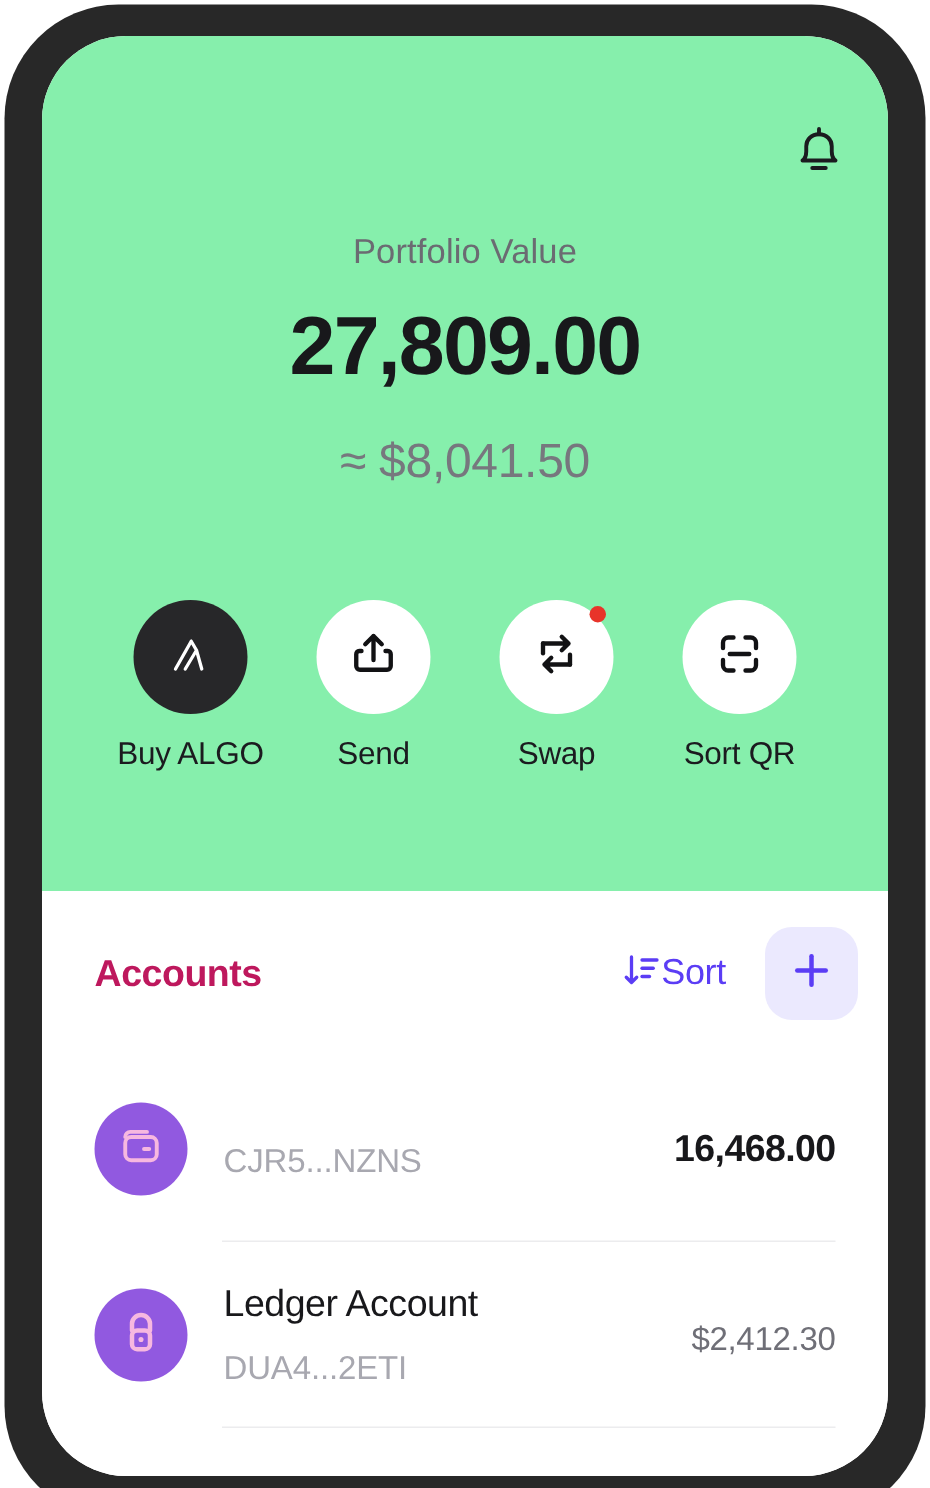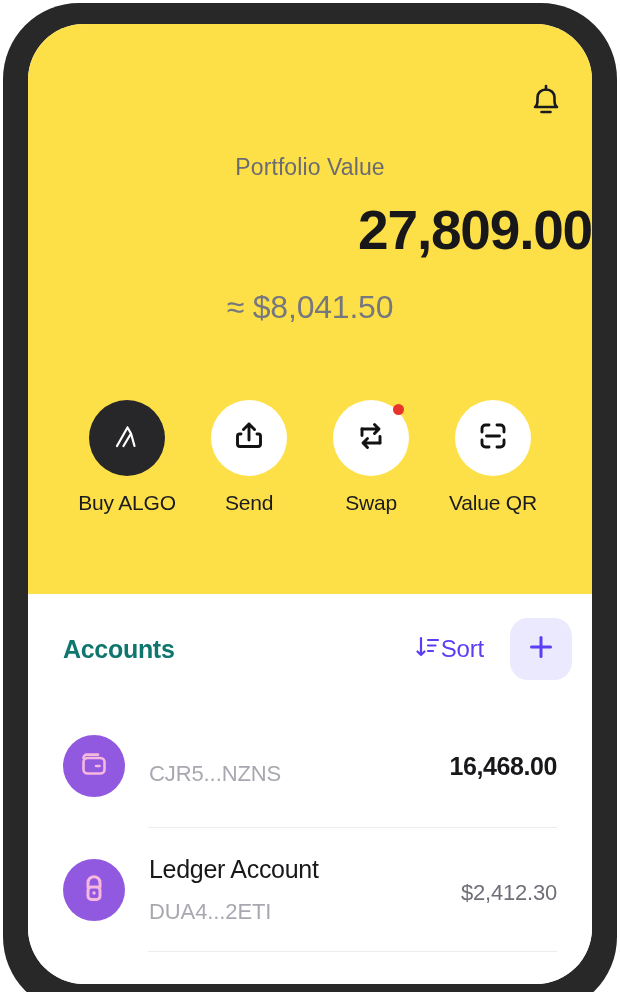--- a/index.html
+++ b/index.html
@@ -32,21 +32,21 @@
     background: #ffffff;
     border-radius: 56px;
     overflow: hidden;
   }
 
   
   #header-card {
     position: relative;
     width: 100%;
     height: 570px;
-    background: #fde047;
+    background: #86efac;
   }
 
   #bell-button {
     position: absolute;
     right: 22px;
     top: 54px;
     width: 48px;
     height: 48px;
     display: flex;
     align-items: center;
@@ -62,21 +62,21 @@
     font-size: 23px;
     color: #6b6b72;
     letter-spacing: .1px;
   }
 
   #portfolio-value {
     position: absolute;
     top: 174px;
     left: 0;
     width: 100%;
-    text-align: right;
+    text-align: center;
     font-size: 55px;
     font-weight: bold;
     color: #18181b;
     letter-spacing: -1.2px;
   }
 
   #portfolio-fiat {
     position: absolute;
     top: 265px;
     left: 0;
@@ -148,21 +148,21 @@
     position: relative;
     height: 110px;
     display: flex;
     align-items: center;
     padding: 0 20px 0 35px;
   }
 
   #accounts-title {
     font-size: 25px;
     font-weight: bold;
-    color: #0f766e;
+    color: #be185d;
     letter-spacing: -.3px;
     flex: 1;
   }
 
   #sort-button {
     display: flex;
     align-items: center;
     gap: 0;
     margin-right: 26px;
   }
@@ -320,21 +320,21 @@
             <span>
               <svg width="34" height="34" viewBox="0 0 34 34" fill="none">
                 <path d="M6 13 L6 9.5 C6 7.6 7.6 6 9.5 6 L13 6" stroke="#121214" stroke-width="2.9" stroke-linecap="round" fill="none"></path>
                 <path d="M21 6 L24.5 6 C26.4 6 28 7.6 28 9.5 L28 13" stroke="#121214" stroke-width="2.9" stroke-linecap="round" fill="none"></path>
                 <path d="M28 21 L28 24.5 C28 26.4 26.4 28 24.5 28 L21 28" stroke="#121214" stroke-width="2.9" stroke-linecap="round" fill="none"></path>
                 <path d="M13 28 L9.5 28 C7.6 28 6 26.4 6 24.5 L6 21" stroke="#121214" stroke-width="2.9" stroke-linecap="round" fill="none"></path>
                 <line x1="10.5" y1="17" x2="23.5" y2="17" stroke="#121214" stroke-width="2.9" stroke-linecap="round"></line>
               </svg>
             </span>
           </div>
-          <div class="action-label">Value QR</div>
+          <div class="action-label">Sort QR</div>
         </div>
 
       </div>
     </div>
 
     <div id="accounts-section">
 
       <div id="accounts-header">
         <div id="accounts-title">Accounts</div>
 

